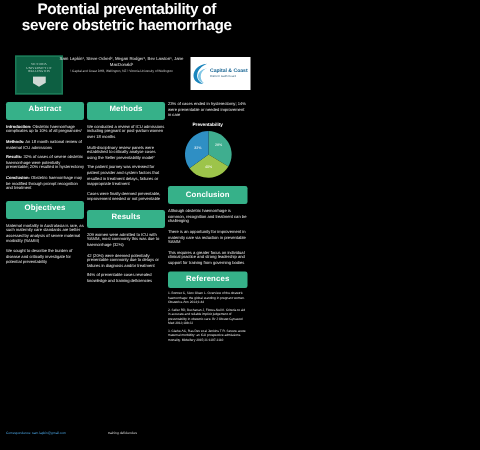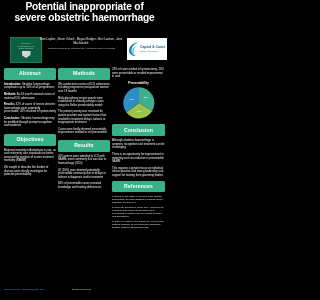--- a/index.html
+++ b/index.html
@@ -84,21 +84,21 @@
     position:absolute;left:72px;top:288px;width:40px;
     font-size:2.2px;line-height:2.8px;color:#dcdcdc;
   }
 </style>
 </head>
 <body>
 
 <div class="poster">
 
   <div class="header">
-    <div class="title">Potential inappropriate of severe obstetric haemorrhage</div>
+    <div class="title">Potential preventability of severe obstetric haemorrhage</div>
 
     <div class="logo-left">
       <div class="ll-txt">
         <div>VICTORIA</div>
         <div>UNIVERSITY OF</div>
         <div>WELLINGTON</div>
         <div class="crest"></div>
       </div>
     </div>
 

